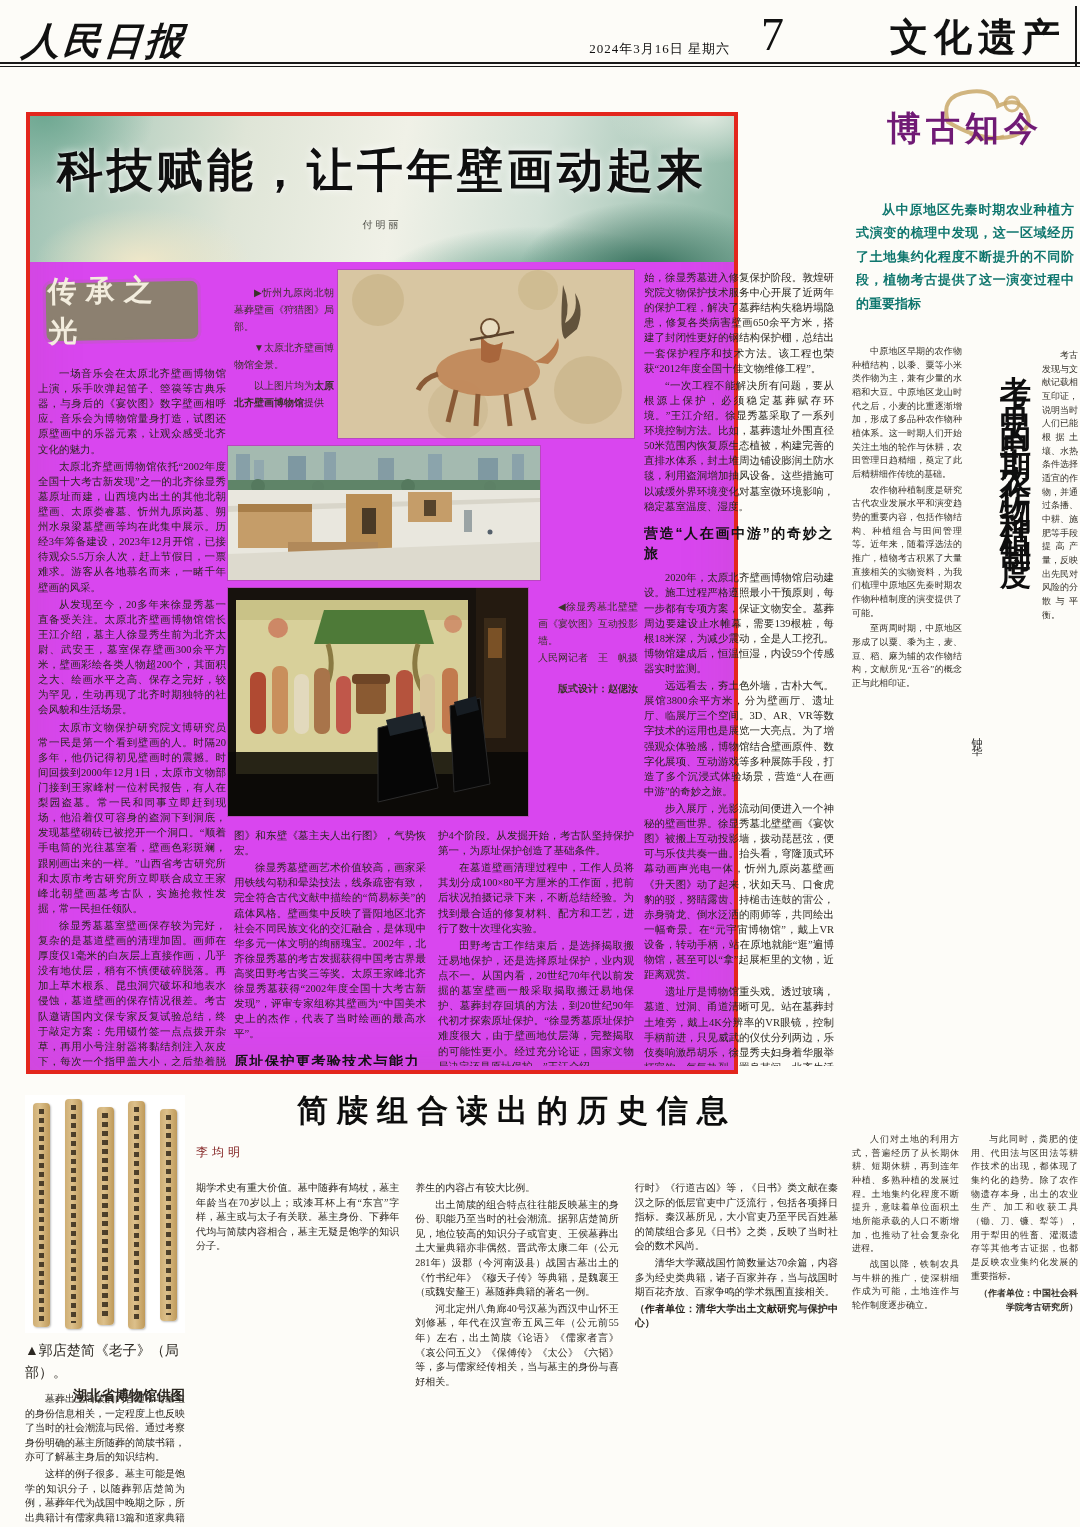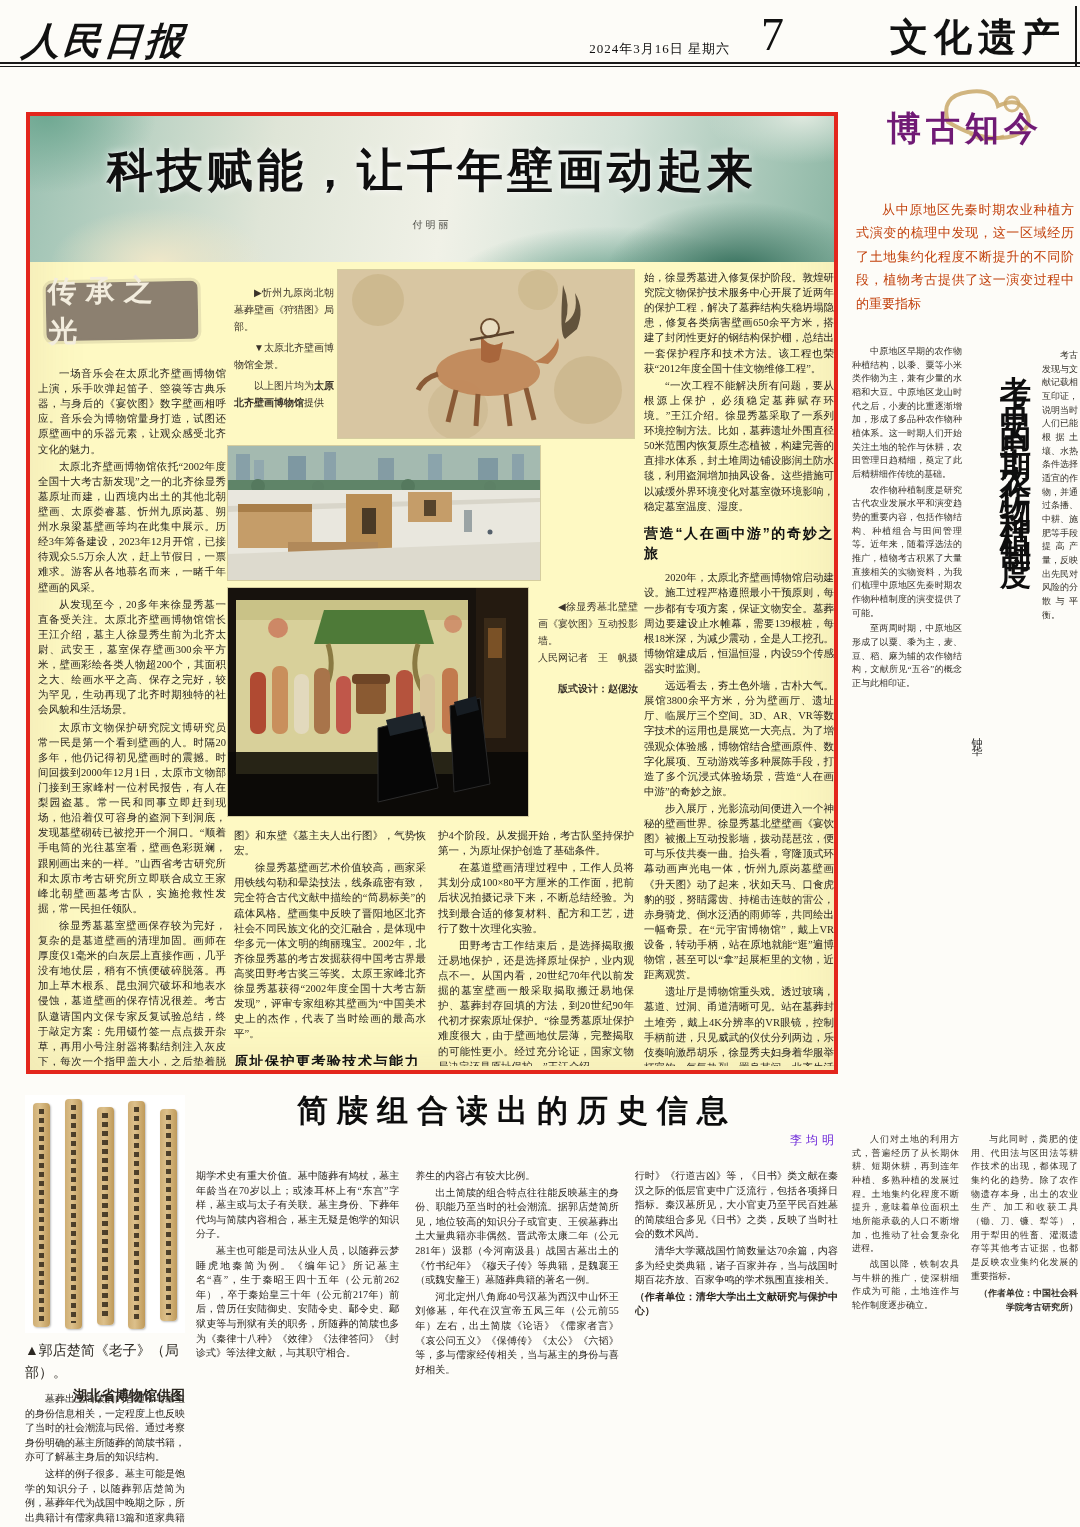--- a/index.html
+++ b/index.html
@@ -14,22 +14,22 @@
     font-style:italic; letter-spacing:3px; color:#111; transform:skewX(-4deg); }
   .hdr-date { position:absolute; right:350px; top:40px; font-size:13px; color:#111; letter-spacing:1px; }
   .hdr-pagenum { position:absolute; right:296px; top:8px; font-size:46px; color:#111; font-family:"Liberation Serif",serif; }
   .hdr-section { position:absolute; right:14px; top:12px; font-size:38px; font-weight:900;
     font-family:"Liberation Sans","DejaVu Sans",sans-serif; letter-spacing:6px; color:#111; }
   .hdr-rule { position:absolute; left:0; right:0; top:62px; height:5px;
     border-top:2px solid #1a1a1a; border-bottom:1px solid #1a1a1a; }
   .hdr-tick { position:absolute; right:3px; top:6px; width:2px; height:60px; background:#1a1a1a; }
 
   
-  .feature { position:absolute; left:26px; top:112px; width:812px; height:962px;
-    border:4px solid #e3261d; background:#fef9c3;
+  .feature { position:absolute; left:26px; top:112px; width:712px; height:962px;
+    border:4px solid #e3261d; background:#d946ef;
     box-shadow: inset 0 0 60px rgba(120,100,60,.12); }
   .feature-art { position:relative; height:146px; overflow:hidden;
     background:
       radial-gradient(ellipse 220px 120px at 88% 108%, #2f6b57 0%, rgba(47,107,87,0) 60%),
       radial-gradient(ellipse 260px 100px at 72% 118%, #5d9a84 0%, rgba(93,154,132,0) 62%),
       radial-gradient(ellipse 200px 140px at 2% 0%, #6fa892 0%, rgba(111,168,146,0) 55%),
       radial-gradient(ellipse 180px 90px at 16% 100%, #efe7c9 0%, rgba(239,231,201,0) 60%),
       radial-gradient(ellipse 160px 80px at 96% 0%, #dfe9df 0%, rgba(223,233,223,0) 60%),
       linear-gradient(100deg,#9dc2b3 0%,#dfe5d7 30%,#f0f1e7 52%,#d4e2d8 72%,#8db7a5 100%);
   }
@@ -69,22 +69,22 @@
   .img-frame { position:absolute; overflow:hidden; box-shadow:0 0 0 1px rgba(90,75,50,.25); }
   .mural   { left:308px; top:8px;   width:296px; height:168px; }
   .museum  { left:198px; top:184px; width:312px; height:134px; }
   .exhibit { left:198px; top:326px; width:300px; height:228px; }
 
   
   .sidebar { position:absolute; left:852px; top:80px; width:226px; height:1444px; }
   .bogu-head { position:relative; height:92px; text-align:center; }
   .bogu-cloud { position:absolute; left:50%; top:2px; transform:translateX(-38%); }
   .bogu-title { position:relative; top:26px; font-size:34px; font-weight:800; letter-spacing:5px; color:#701a75; }
-  .sb-intro { margin-top:26px; padding:0 4px; font-size:13px; font-weight:400; line-height:1.8;
-    text-align:justify; color:#c2410c; text-indent:2em; }
+  .sb-intro { margin-top:26px; padding:0 4px; font-size:13px; font-weight:700; line-height:1.8;
+    text-align:justify; color:#0f766e; text-indent:2em; }
   .sb-body { position:relative; margin-top:22px; height:782px; }
   .sb-col1 { position:absolute; left:0; top:8px; width:110px; height:768px;
     font-size:9px; line-height:1.52; text-align:justify; color:#36322a; overflow:hidden; }
   .sb-col1 p, .sb-col2 p, .sbb-col p { text-indent:2em; margin-bottom:2px; }
   .sb-author { position:absolute; left:117px; top:392px; writing-mode:vertical-rl;
     font-size:11px; letter-spacing:8px; color:#222; }
   .sb-vtitle { position:absolute; right:42px; top:14px; height:752px; writing-mode:vertical-rl;
     font-size:31px; font-weight:700; letter-spacing:15px; color:#0e0e0e; }
   .sb-col2 { position:absolute; right:0; top:12px; width:36px; height:760px;
     font-size:9px; line-height:1.52; text-align:justify; color:#36322a; overflow:hidden; }
@@ -105,21 +105,21 @@
   .s3{width:17px;height:218px;margin-top:8px;} .s4{width:17px;height:228px;margin-top:2px;}
   .s5{width:17px;height:212px;margin-top:10px;}
   .bamboo-cap { position:absolute; left:25px; top:1340px; width:160px; font-size:14px; line-height:1.6; color:#2c2822; }
   .bamboo-cap .c2 { text-align:right; font-weight:bold; }
   .bl-text { position:absolute; left:25px; top:1392px; width:160px; height:132px;
     font-size:10px; line-height:1.46; text-align:justify; color:#2a2620; overflow:hidden; }
   .bl-text p { text-indent:2em; margin-bottom:2px; }
 
   .ba { position:absolute; left:196px; top:1090px; width:642px; height:436px; }
   .ba-title { text-align:center; font-size:31px; font-weight:900; letter-spacing:9px; color:#0d0d0d; }
-  .ba-byline { text-align:right; font-size:12px; letter-spacing:4px; color:#6d28d9; }
+  .ba-byline { text-align:left; font-size:12px; letter-spacing:4px; color:#7f1d1d; margin-top:12px; }
   .ba-cols { display:flex; gap:16px; margin-top:20px; }
   .ba-col { flex:1; font-size:10px; line-height:1.46; text-align:justify; color:#2a2620;
     height:332px; overflow:hidden; }
   .ba-col p { text-indent:2em; margin-bottom:2px; }
   .ba-attrib { font-weight:700; text-indent:0 !important; }
 </style>
 </head>
 <body>
 
 <div class="page">
@@ -321,21 +321,20 @@
     <p>墓葬出土简牍的内容通常与墓主的身份信息相关，一定程度上也反映了当时的社会潮流与民俗。通过考察身份明确的墓主所随葬的简牍书籍，亦可了解墓主身后的知识结构。</p>
     <p>这样的例子很多。墓主可能是饱学的知识分子，以随葬郭店楚简为例，墓葬年代为战国中晚期之际，所出典籍计有儒家典籍13篇和道家典籍5篇。这些典籍与墓主生前的学术活动相关，对研究战国时</p>
   </div>
 
   <div class="ba">
     <div class="ba-title">简牍组合读出的历史信息</div>
     <div class="ba-byline">李均明</div>
     <div class="ba-cols">
       <div class="ba-col">
         <p class="noindent" style="text-indent:0">期学术史有重大价值。墓中随葬有鸠杖，墓主年龄当在70岁以上；或漆耳杯上有“东宫”字样，墓主或与太子有关联。墓主身份、下葬年代均与简牍内容相合，墓主无疑是饱学的知识分子。</p>
-        <p>墓主也可能是司法从业人员，以随葬云梦睡虎地秦简为例。《编年记》所记墓主名“喜”，生于秦昭王四十五年（公元前262年），卒于秦始皇三十年（公元前217年）前后，曾历任安陆御史、安陆令史、鄢令史、鄢狱吏等与刑狱有关的职务，所随葬的简牍也多为《秦律十八种》《效律》《法律答问》《封诊式》等法律文献，与其职守相合。</p>
       </div>
       <div class="ba-col">
         <p style="text-indent:0">养生的内容占有较大比例。</p>
         <p>出土简牍的组合特点往往能反映墓主的身份、职能乃至当时的社会潮流。据郭店楚简所见，地位较高的知识分子或官吏、王侯墓葬出土大量典籍亦非偶然。晋武帝太康二年（公元281年）汲郡（今河南汲县）战国古墓出土的《竹书纪年》《穆天子传》等典籍，是魏襄王（或魏安釐王）墓随葬典籍的著名一例。</p>
         <p>河北定州八角廊40号汉墓为西汉中山怀王刘修墓，年代在汉宣帝五凤三年（公元前55年）左右，出土简牍《论语》《儒家者言》《哀公问五义》《保傅传》《太公》《六韬》等，多与儒家经传相关，当与墓主的身份与喜好相关。</p>
       </div>
       <div class="ba-col">
         <p style="text-indent:0">行时》《行道吉凶》等，《日书》类文献在秦汉之际的低层官吏中广泛流行，包括各项择日指标。秦汉墓所见，大小官吏乃至平民百姓墓的简牍组合多见《日书》之类，反映了当时社会的数术风尚。</p>
         <p>清华大学藏战国竹简数量达70余篇，内容多为经史类典籍，诸子百家并存，当与战国时期百花齐放、百家争鸣的学术氛围直接相关。</p>
         <p class="ba-attrib">（作者单位：清华大学出土文献研究与保护中心）</p>

